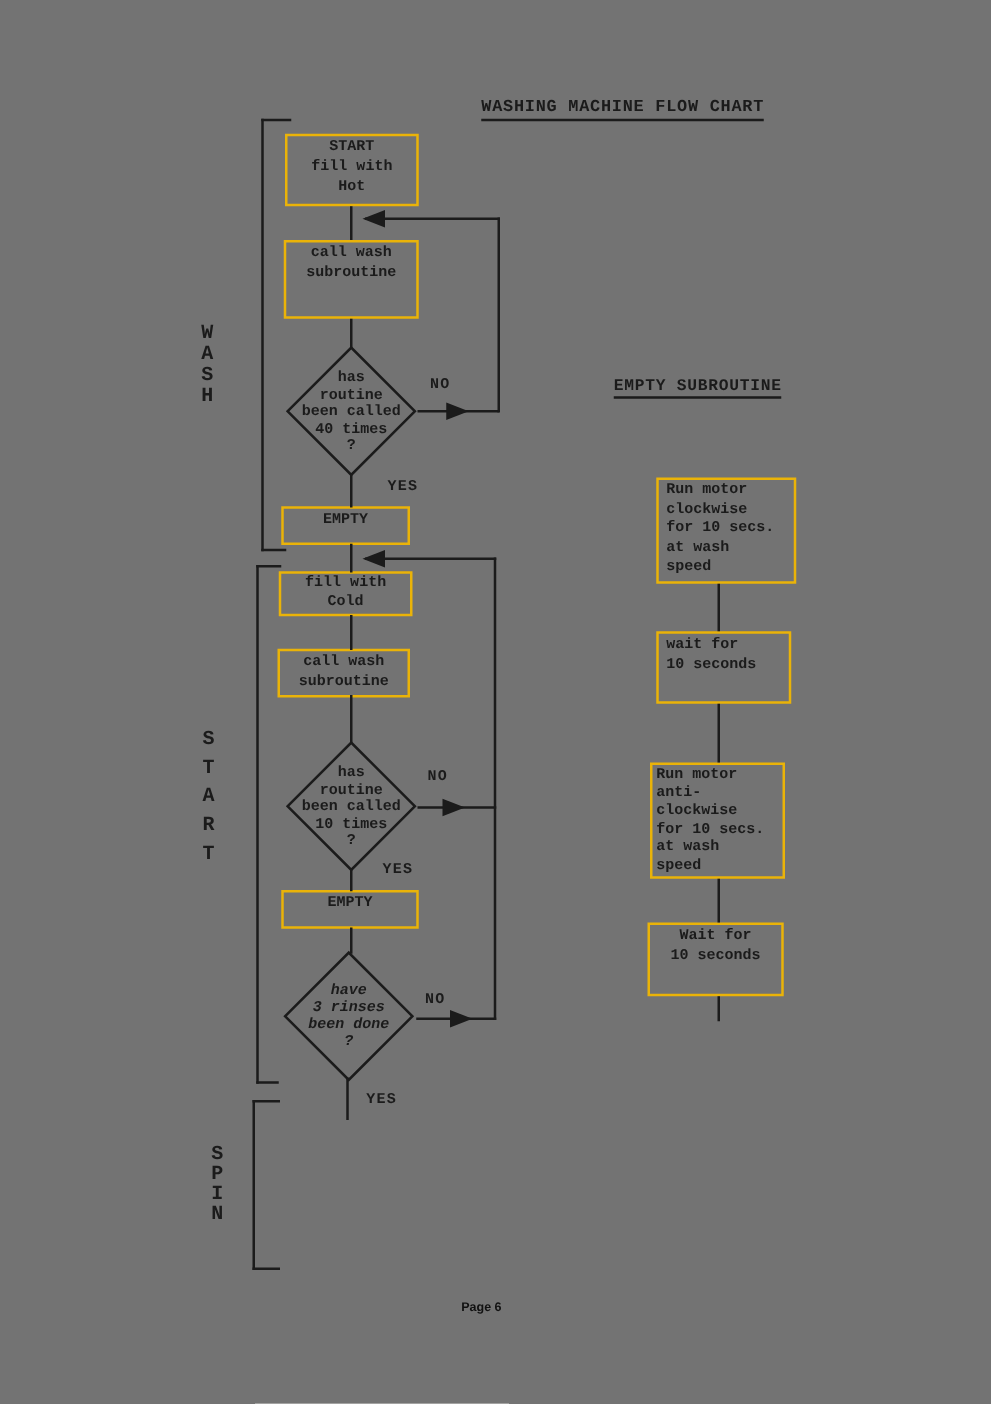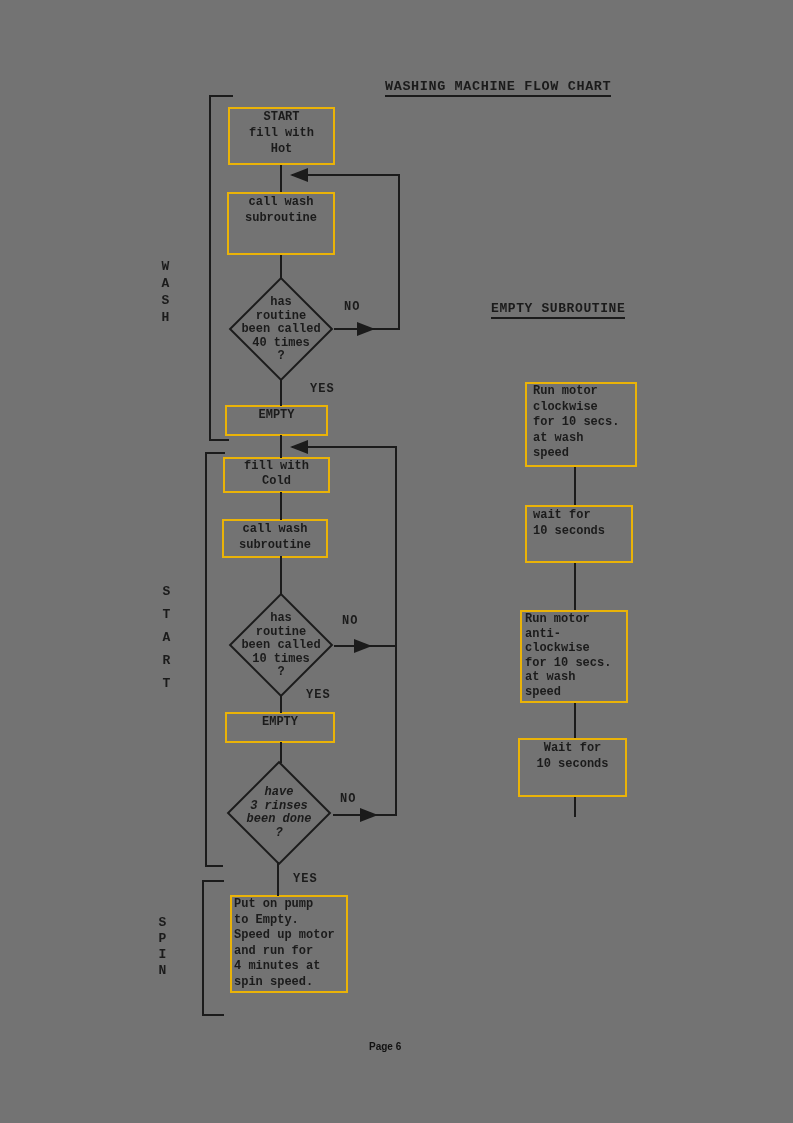--- a/index.html
+++ b/index.html
@@ -51,21 +51,21 @@
     line-height: 13.5px;
     white-space: pre-line;
     width: 120px;
   }
   .arr-r { width:0; height:0; border-top:7px solid transparent; border-bottom:7px solid transparent; border-left:18px solid #1b1b1b; }
   .arr-l { width:0; height:0; border-top:7px solid transparent; border-bottom:7px solid transparent; border-right:18px solid #1b1b1b; }
   .vlabel {
     width: 9px;
     word-break: break-all;
     font-weight: 700;
-    font-size: 13px;
+    font-size: 16px;
     text-align: center;
   }
   .branch {
     font-weight: 700;
     font-size: 12px;
     letter-spacing: 1px;
     white-space: nowrap;
   }
   .pageno {
     font-family: "Liberation Sans", sans-serif;
@@ -89,21 +89,21 @@
   <div class="abs line" style="left:205px; top:452px; width:2px; height:415px;"></div>
   <div class="abs line" style="left:205px; top:452px; width:20px; height:2px;"></div>
   <div class="abs line" style="left:205px; top:865px; width:18px; height:2px;"></div>
 
   <div class="abs line" style="left:202px; top:880px; width:2px; height:136px;"></div>
   <div class="abs line" style="left:202px; top:880px; width:22px; height:2px;"></div>
   <div class="abs line" style="left:202px; top:1014px; width:22px; height:2px;"></div>
 
   <div class="abs vlabel" style="left:161px; top:258px; line-height:17px;">WASH</div>
   <div class="abs vlabel" style="left:162px; top:580px; line-height:23px;">START</div>
-  <div class="abs vlabel" style="left:158px; top:915px; line-height:16px;">SPIN</div>
+  <div class="abs vlabel" style="left:169px; top:915px; line-height:16px;">SPIN</div>
 
   <div class="abs node" style="left:228px; top:107px; width:107px; height:58px;">
     <div class="txt">START
 fill with
 Hot</div>
   </div>
 
   <div class="abs node" style="left:227px; top:192px; width:108px; height:63px;">
     <div class="txt">call wash
 subroutine</div>
@@ -120,28 +120,20 @@
 
   <div class="abs node" style="left:222px; top:519px; width:106px; height:39px;">
     <div class="txt" style="line-height:16px;">call wash
 subroutine</div>
   </div>
 
   <div class="abs node" style="left:225px; top:712px; width:110px; height:31px;">
     <div class="txt">EMPTY</div>
   </div>
 
-  <div class="abs node left-text" style="left:230px; top:895px; width:118px; height:98px; padding-left:2px;">
-    <div class="txt" style="line-height:15.5px;">Put on pump
-to Empty.
-Speed up motor
-and run for
-4 minutes at
-spin speed.</div>
-  </div>
 
   <div class="abs diamond-shape" style="left:244px; top:292px;"></div>
   <div class="abs diamond-text" style="left:221px; top:296px;">has
 routine
 been called
 40 times
 ?</div>
 
   <div class="abs diamond-shape" style="left:244px; top:608px;"></div>
   <div class="abs diamond-text" style="left:221px; top:612px;">has

